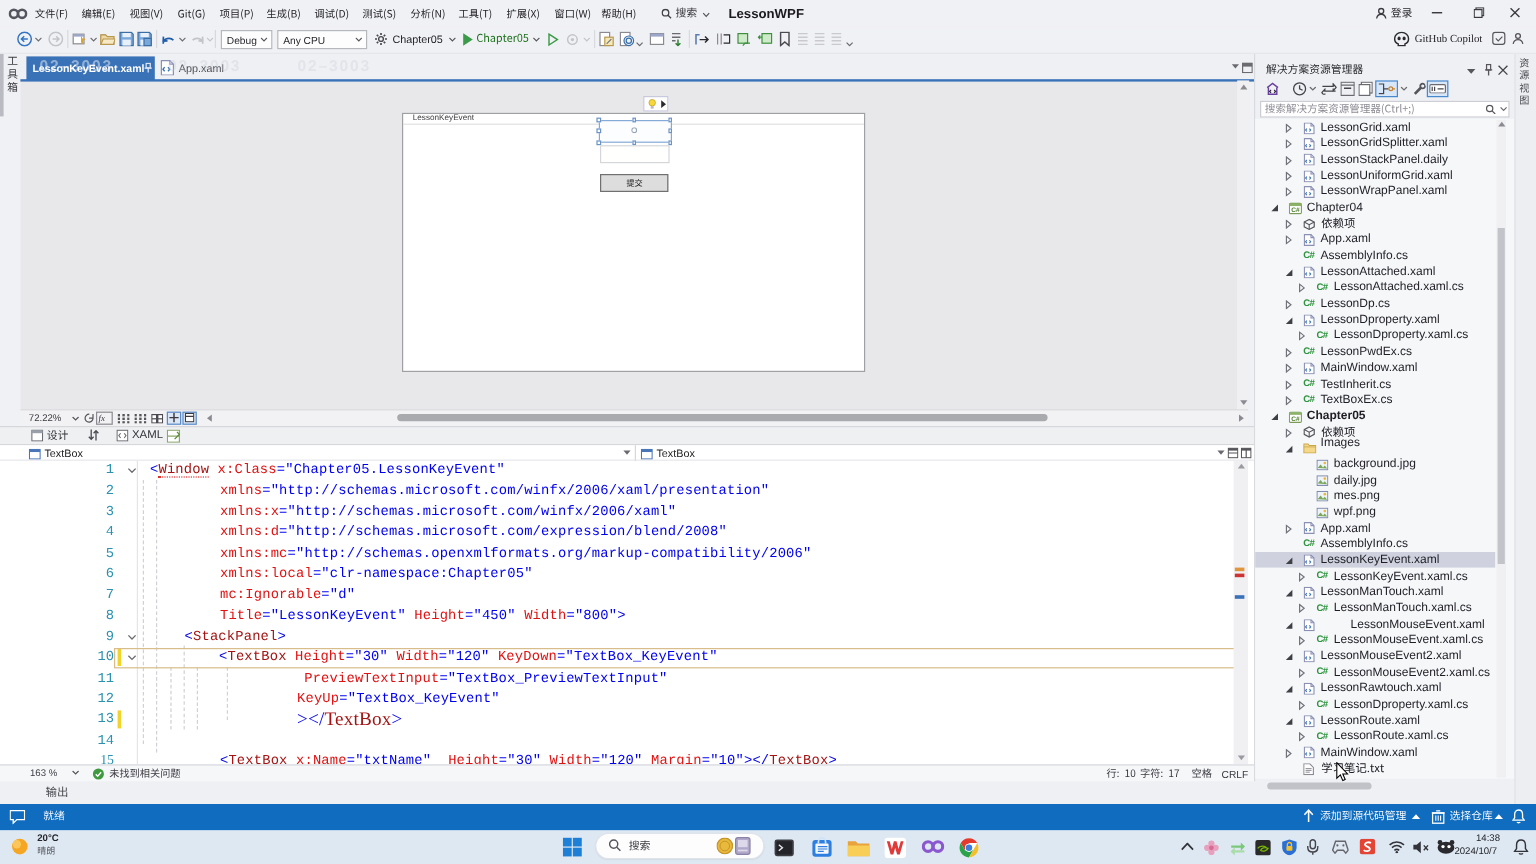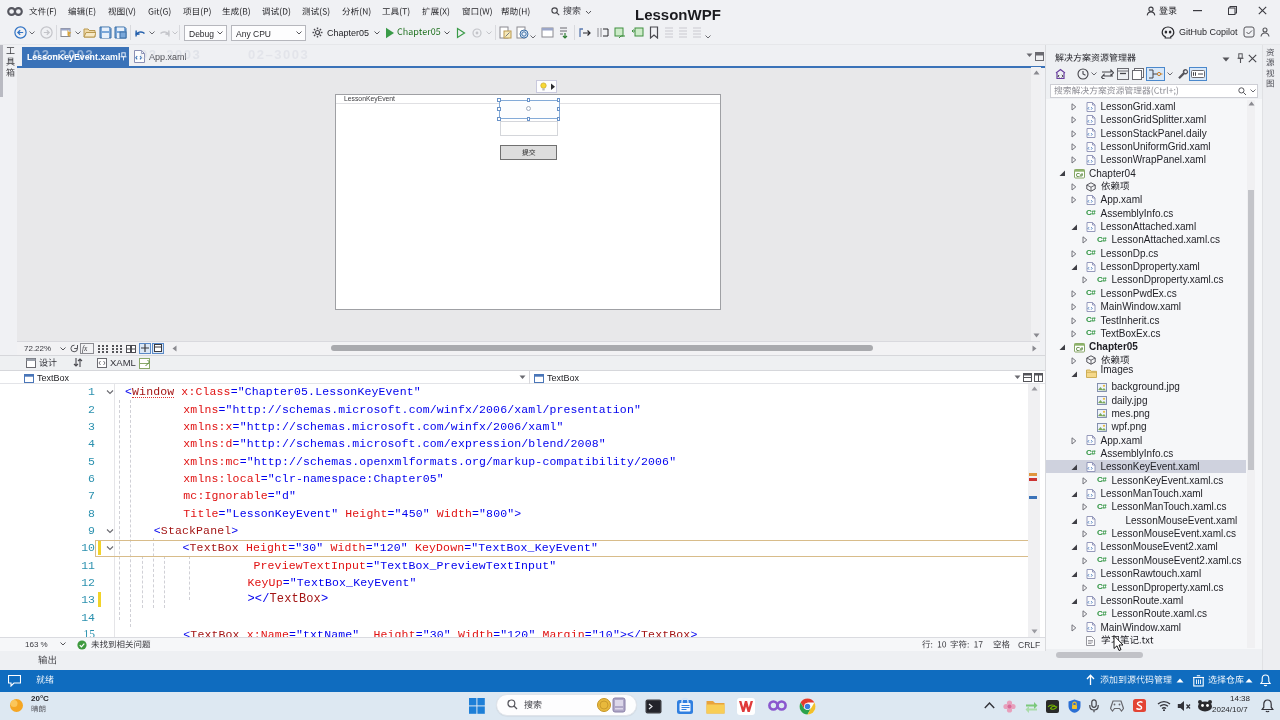--- a/index.html
+++ b/index.html
@@ -149,21 +149,21 @@
   </svg>
 <div style="position:absolute;left:563px;top:6px;line-height:0"><svg width="18.0" height="10.8" viewBox="0 -7.9 18.0 10.8" style="overflow:visible" xmlns="http://www.w3.org/2000/svg">
       <g fill="#3a3a40" transform="translate(0,0)">
         <path transform="translate(0.00,0) scale(0.00900,-0.00900)" d="M166 840V638H46V568H166V354L39 309L59 238L166 279V13C166 0 161 -3 150 -3C138 -4 103 -4 64 -3C74 -24 83 -56 85 -75C144 -76 181 -73 205 -61C229 -48 237 -27 237 13V306L349 350L336 418L237 380V568H339V638H237V840ZM379 290V226H424L416 223C458 156 515 99 584 53C499 16 402 -7 304 -20C317 -36 331 -64 338 -82C449 -64 557 -34 651 12C730 -29 820 -59 917 -78C927 -59 946 -31 962 -16C875 -2 793 21 721 52C803 106 870 178 911 271L866 293L853 290H683V387H915V758H723V696H847V602H727V545H847V449H683V841H614V449H457V544H566V602H457V694C509 710 563 730 607 754L553 804C516 779 450 751 392 732V387H614V290ZM809 226C771 169 717 123 652 87C586 125 531 171 491 226Z"></path>
         <path transform="translate(9.00,0) scale(0.00900,-0.00900)" d="M633 104C718 58 825 -12 877 -58L938 -14C881 32 773 98 690 141ZM290 136C233 82 143 26 61 -11C78 -23 106 -47 119 -61C198 -20 294 46 358 109ZM194 319C211 326 237 329 421 341C339 302 269 272 237 260C179 236 135 222 102 219C109 200 119 166 122 153C148 162 187 166 479 185V10C479 -2 475 -6 458 -6C443 -8 389 -8 327 -6C339 -26 351 -54 355 -75C428 -75 479 -75 510 -63C543 -52 552 -32 552 8V189L797 204C824 176 848 148 864 126L922 166C879 221 789 304 718 362L665 328C691 306 719 281 746 255L309 232C450 285 592 352 727 434L673 480C629 451 581 424 532 398L309 385C378 419 447 460 510 505L480 528H862V405H936V593H539V686H923V752H539V841H461V752H76V686H461V593H66V405H137V528H434C363 473 274 425 246 411C218 396 193 387 174 385C181 367 191 333 194 319Z"></path>
       </g>
     </svg></div>
 <svg style="position:absolute;left:585px;top:10px;" width="7" height="5" viewBox="0 0 7 5" xmlns="http://www.w3.org/2000/svg">
     <path d="M1 1 L3.5 3.6 L6 1" fill="none" stroke="#55555a" stroke-width="1"></path>
   </svg>
-<div style="position:absolute;left:635px;top:6px;font-family:'Liberation Sans',sans-serif;font-size:15px;color:#1b1b1f;font-weight:bold;letter-spacing:normal;white-space:pre;line-height:normal;">LessonWPF</div>
+<div style="position:absolute;left:607px;top:6px;font-family:'Liberation Sans',sans-serif;font-size:11px;color:#1b1b1f;font-weight:bold;letter-spacing:normal;white-space:pre;line-height:normal;">LessonWPF</div>
 <svg style="position:absolute;left:1146px;top:6px;" width="10" height="10" viewBox="0 0 10 10" xmlns="http://www.w3.org/2000/svg">
     <circle cx="5" cy="3.2" r="2.1" fill="none" stroke="#3a3a40" stroke-width="1.1"></circle>
     <path d="M1.2 9.4 C1.6 6.8 3.2 5.9 5 5.9 C6.8 5.9 8.4 6.8 8.8 9.4" fill="none" stroke="#3a3a40" stroke-width="1.1"></path>
   </svg>
 <div style="position:absolute;left:1159px;top:6px;line-height:0"><svg width="18.0" height="10.8" viewBox="0 -7.9 18.0 10.8" style="overflow:visible" xmlns="http://www.w3.org/2000/svg">
       <g fill="#2a2a2e" transform="translate(0,0)">
         <path transform="translate(0.00,0) scale(0.00900,-0.00900)" d="M283 352H700V226H283ZM208 415V164H780V415ZM880 714C845 677 788 629 739 592C715 616 692 641 671 668C720 702 778 748 825 791L767 832C735 796 683 749 637 714C609 753 586 795 567 838L502 816C543 723 600 635 669 561H337C394 624 443 698 474 780L425 805L411 802H101V739H376C350 689 315 642 275 599C243 633 189 672 143 698L102 657C147 629 198 588 230 555C167 498 95 451 26 422C41 408 62 382 72 365C158 406 247 467 322 545V497H682V547C752 474 834 414 921 374C933 394 955 423 973 437C905 464 841 504 783 552C833 587 890 632 936 674ZM651 158C635 114 605 52 579 9H346L408 31C398 65 373 118 347 156L279 134C303 96 327 43 336 9H60V-56H941V9H656C678 47 702 94 724 138Z"></path>
         <path transform="translate(9.00,0) scale(0.00900,-0.00900)" d="M134 317C199 281 278 224 316 186L369 238C329 276 248 329 185 363ZM134 784V715H740L736 623H164V554H732L726 462H67V395H461V212C316 152 165 91 68 54L108 -13C206 29 337 85 461 140V2C461 -12 456 -16 440 -17C424 -18 368 -18 309 -16C319 -35 331 -63 335 -82C413 -82 464 -82 495 -71C527 -60 537 -42 537 1V236C623 106 748 9 904 -40C914 -20 937 9 953 25C845 54 751 107 675 177C739 216 814 272 874 323L810 370C765 325 691 266 629 224C592 266 561 314 537 365V395H940V462H804C813 565 820 688 822 784L763 788L750 784Z"></path>
       </g>
     </svg></div>
@@ -335,21 +335,21 @@
     <path d="M2 2 L10 2 M2 5 L10 5 M2 8 L10 8 M2 11 L10 11" stroke="#c9cacf" stroke-width="1.2"></path>
   </svg>
 <svg style="position:absolute;left:705px;top:35px;" width="6" height="4" viewBox="0 0 6 4" xmlns="http://www.w3.org/2000/svg">
     <path d="M0.5 0.5 L3 3 L5.5 0.5" fill="none" stroke="#6a6a70" stroke-width="1"></path>
   </svg>
 <svg style="position:absolute;left:1161px;top:26px;" width="14" height="13" viewBox="0 0 14 13" xmlns="http://www.w3.org/2000/svg">
     <path d="M7 1 C10.3 1 12.8 3.2 12.8 6.2 C12.8 8.4 11.6 9.9 9.8 10.6 L9.8 12 L4.2 12 L4.2 10.6 C2.4 9.9 1.2 8.4 1.2 6.2 C1.2 3.2 3.7 1 7 1 Z" fill="none" stroke="#2a2a2e" stroke-width="1.2"></path>
     <ellipse cx="4.9" cy="6" rx="1.3" ry="1.6" fill="#2a2a2e"></ellipse>
     <ellipse cx="9.1" cy="6" rx="1.3" ry="1.6" fill="#2a2a2e"></ellipse>
   </svg>
-<div style="position:absolute;left:1179px;top:27px;font-family:Liberation Sans, sans-serif;font-size:9px;color:#26262a;font-weight:normal;letter-spacing:normal;white-space:pre;line-height:normal;">GitHub Copilot</div>
+<div style="position:absolute;left:1179px;top:27px;font-family:Liberation Serif, serif;font-size:9px;color:#26262a;font-weight:normal;letter-spacing:normal;white-space:pre;line-height:normal;">GitHub Copilot</div>
 <svg style="position:absolute;left:1243px;top:26px;" width="12" height="12" viewBox="0 0 12 12" xmlns="http://www.w3.org/2000/svg">
     <rect x="1" y="1" width="10" height="10" rx="2" fill="none" stroke="#55555a"></rect>
     <path d="M3.5 6 l2 2 l3.5-3.5" fill="none" stroke="#55555a"></path>
   </svg>
 <svg style="position:absolute;left:1259px;top:26px;" width="12" height="12" viewBox="0 0 12 12" xmlns="http://www.w3.org/2000/svg">
     <circle cx="6" cy="4" r="2" fill="none" stroke="#55555a" stroke-width="1.1"></circle>
     <path d="M2 10.5 C2.4 8 4.2 7 6 7 C7.8 7 9.6 8 10 10.5" fill="none" stroke="#55555a" stroke-width="1.1"></path>
   </svg>
 <div style="position:absolute;left:0px;top:45px;width:3px;height:52px;background:#b9bac2"></div>
 <div style="position:absolute;left:6px;top:46.0px;line-height:0"><svg width="9.0" height="10.8" viewBox="0 -7.9 9.0 10.8" style="overflow:visible" xmlns="http://www.w3.org/2000/svg">
@@ -578,21 +578,21 @@
 <div style="position:absolute;left:183.3px;top:417.9px;height:17.35px;line-height:17.35px;font-family:'Liberation Mono',monospace;font-size:11.5px;white-space:pre;letter-spacing:0.14px"><span style="color:#e01212">xmlns:x</span><span style="color:#0000ee">="http://schemas.microsoft.com/winfx/2006/xaml"</span></div>
 <div style="position:absolute;left:183.3px;top:435.25px;height:17.35px;line-height:17.35px;font-family:'Liberation Mono',monospace;font-size:11.5px;white-space:pre;letter-spacing:0.14px"><span style="color:#e01212">xmlns:d</span><span style="color:#0000ee">="http://schemas.microsoft.com/expression/blend/2008"</span></div>
 <div style="position:absolute;left:183.3px;top:452.6px;height:17.35px;line-height:17.35px;font-family:'Liberation Mono',monospace;font-size:11.5px;white-space:pre;letter-spacing:0.14px"><span style="color:#e01212">xmlns:mc</span><span style="color:#0000ee">="http://schemas.openxmlformats.org/markup-compatibility/2006"</span></div>
 <div style="position:absolute;left:183.3px;top:469.95px;height:17.35px;line-height:17.35px;font-family:'Liberation Mono',monospace;font-size:11.5px;white-space:pre;letter-spacing:0.14px"><span style="color:#e01212">xmlns:local</span><span style="color:#0000ee">="clr-namespace:Chapter05"</span></div>
 <div style="position:absolute;left:183.3px;top:487.3px;height:17.35px;line-height:17.35px;font-family:'Liberation Mono',monospace;font-size:11.5px;white-space:pre;letter-spacing:0.14px"><span style="color:#e01212">mc:Ignorable</span><span style="color:#0000ee">="d"</span></div>
 <div style="position:absolute;left:183.3px;top:504.65px;height:17.35px;line-height:17.35px;font-family:'Liberation Mono',monospace;font-size:11.5px;white-space:pre;letter-spacing:0.14px"><span style="color:#e01212">Title</span><span style="color:#0000ee">="LessonKeyEvent"</span><span style="color:#000"> </span><span style="color:#e01212">Height</span><span style="color:#0000ee">="450"</span><span style="color:#000"> </span><span style="color:#e01212">Width</span><span style="color:#0000ee">="800"</span><span style="color:#0000ee">&gt;</span></div>
 <div style="position:absolute;left:153.8px;top:522.0px;height:17.35px;line-height:17.35px;font-family:'Liberation Mono',monospace;font-size:11.5px;white-space:pre;letter-spacing:0.14px"><span style="color:#0000ee">&lt;</span><span style="color:#a31515">StackPanel</span><span style="color:#0000ee">&gt;</span></div>
 <div style="position:absolute;left:182.5px;top:539.35px;height:17.35px;line-height:17.35px;font-family:'Liberation Mono',monospace;font-size:11.5px;white-space:pre;letter-spacing:0.14px"><span style="color:#0000ee">&lt;</span><span style="color:#a31515">TextBox</span><span style="color:#000"> </span><span style="color:#e01212">Height</span><span style="color:#0000ee">="30"</span><span style="color:#000"> </span><span style="color:#e01212">Width</span><span style="color:#0000ee">="120"</span><span style="color:#000"> </span><span style="color:#e01212">KeyDown</span><span style="color:#0000ee">="TextBox_KeyEvent"</span></div>
 <div style="position:absolute;left:253.5px;top:556.7px;height:17.35px;line-height:17.35px;font-family:'Liberation Mono',monospace;font-size:11.5px;white-space:pre;letter-spacing:0.14px"><span style="color:#e01212">PreviewTextInput</span><span style="color:#0000ee">="TextBox_PreviewTextInput"</span></div>
 <div style="position:absolute;left:247.5px;top:574.05px;height:17.35px;line-height:17.35px;font-family:'Liberation Mono',monospace;font-size:11.5px;white-space:pre;letter-spacing:0.14px"><span style="color:#e01212">KeyUp</span><span style="color:#0000ee">="TextBox_KeyEvent"</span></div>
-<div style="position:absolute;left:247.5px;top:591.4px;height:17.35px;line-height:17.35px;font-family:Liberation Mono, monospace;font-size:12px;white-space:pre;letter-spacing:0.14px"><span style="color:#0000ee">&gt;&lt;/</span><span style="color:#a31515">TextBox</span><span style="color:#0000ee">&gt;</span></div>
+<div style="position:absolute;left:247.5px;top:591.4px;height:17.35px;line-height:17.35px;font-family:Liberation Serif, serif;font-size:16px;white-space:pre;letter-spacing:0.14px"><span style="color:#0000ee">&gt;&lt;/</span><span style="color:#a31515">TextBox</span><span style="color:#0000ee">&gt;</span></div>
 <div style="position:absolute;left:183.3px;top:626.1px;height:17.35px;line-height:17.35px;font-family:'Liberation Mono',monospace;font-size:11.5px;white-space:pre;letter-spacing:0.14px"><span style="color:#0000ee">&lt;</span><span style="color:#a31515">TextBox</span><span style="color:#000"> </span><span style="color:#e01212">x:Name</span><span style="color:#0000ee">="txtName"</span><span style="color:#000">  </span><span style="color:#e01212">Height</span><span style="color:#0000ee">="30"</span><span style="color:#000"> </span><span style="color:#e01212">Width</span><span style="color:#0000ee">="120"</span><span style="color:#000"> </span><span style="color:#e01212">Margin</span><span style="color:#0000ee">="10"</span><span style="color:#0000ee">&gt;&lt;/</span><span style="color:#a31515">TextBox</span><span style="color:#0000ee">&gt;</span></div>
 <div style="position:absolute;left:132px;top:396.7px;width:42px;height:1px;border-bottom:1.2px dotted #e03030"></div>
 <div style="position:absolute;left:1028px;top:384px;width:12px;height:253px;background:#f0f0f2"></div>
 <svg style="position:absolute;left:1031px;top:386px;" width="7" height="5" viewBox="0 0 7 5" xmlns="http://www.w3.org/2000/svg">
     <path d="M0.5 4.5 L3.5 0.5 L6.5 4.5" fill="#9a9aa0"></path>
   </svg>
 <svg style="position:absolute;left:1031px;top:629px;" width="7" height="5" viewBox="0 0 7 5" xmlns="http://www.w3.org/2000/svg">
     <path d="M0.5 0.5 L3.5 4.5 L6.5 0.5" fill="#9a9aa0"></path>
   </svg>
 <div style="position:absolute;left:1029px;top:473px;width:8px;height:3px;background:#e0953e"></div>

